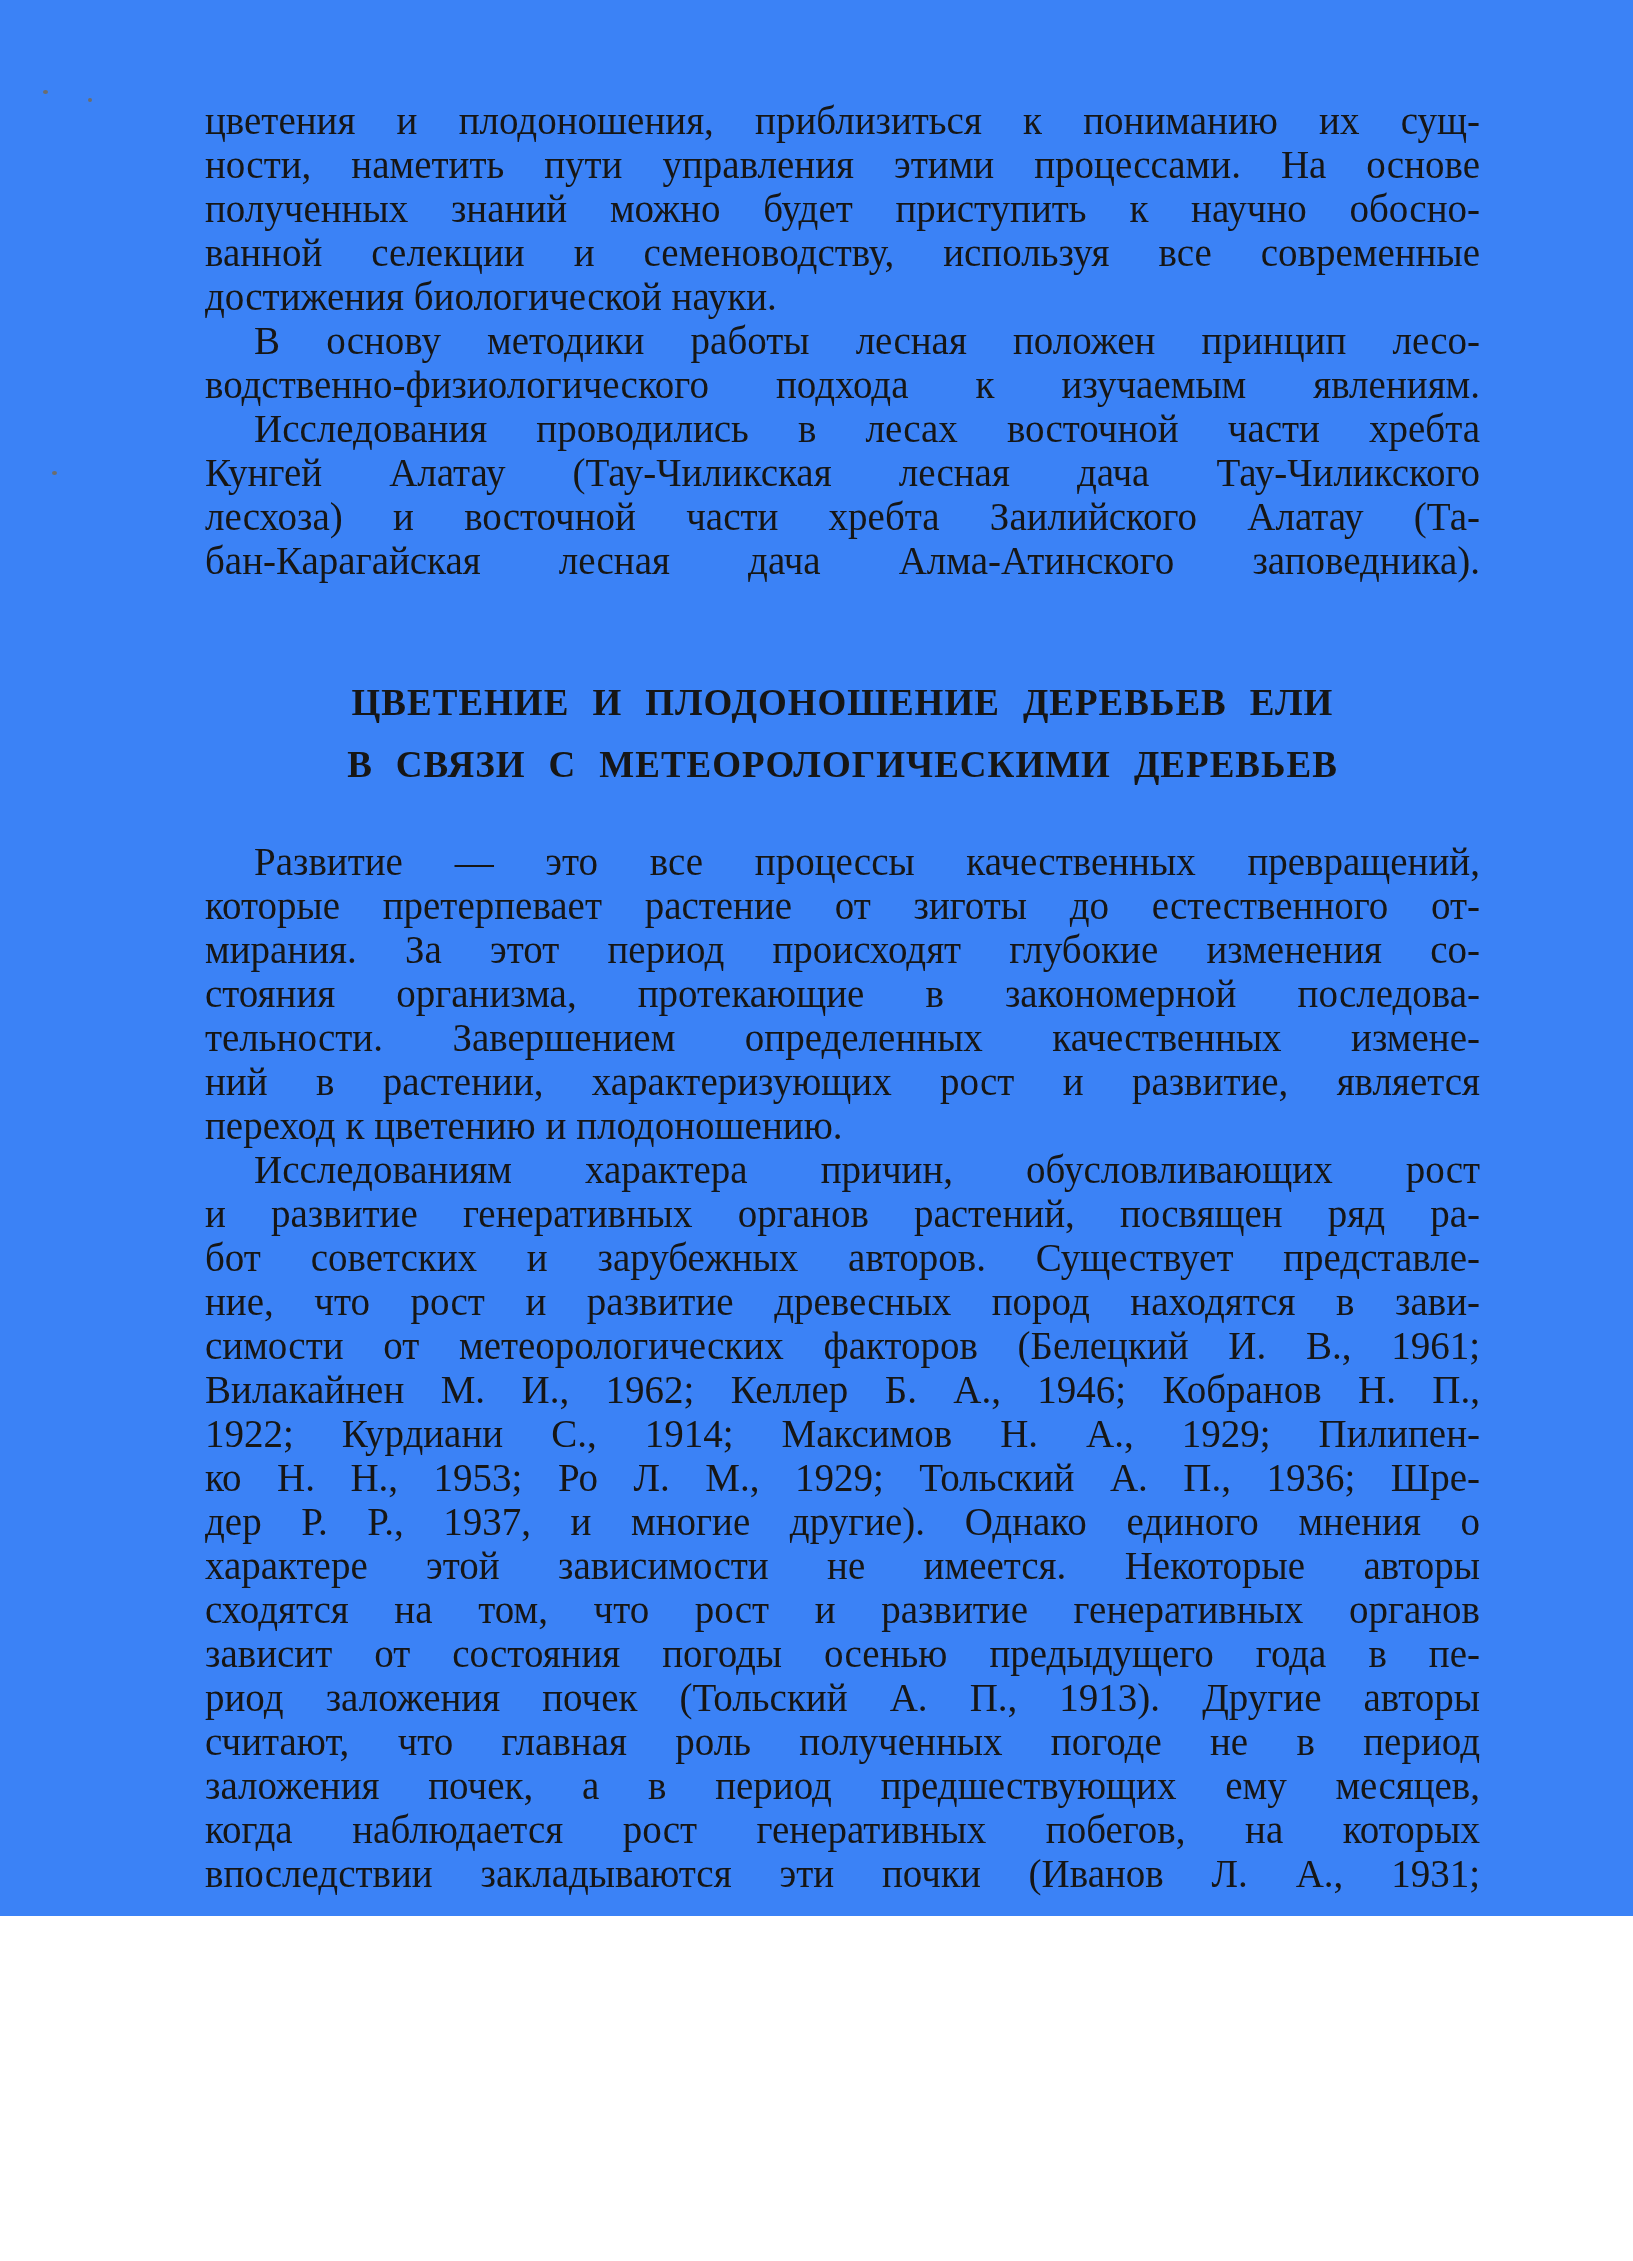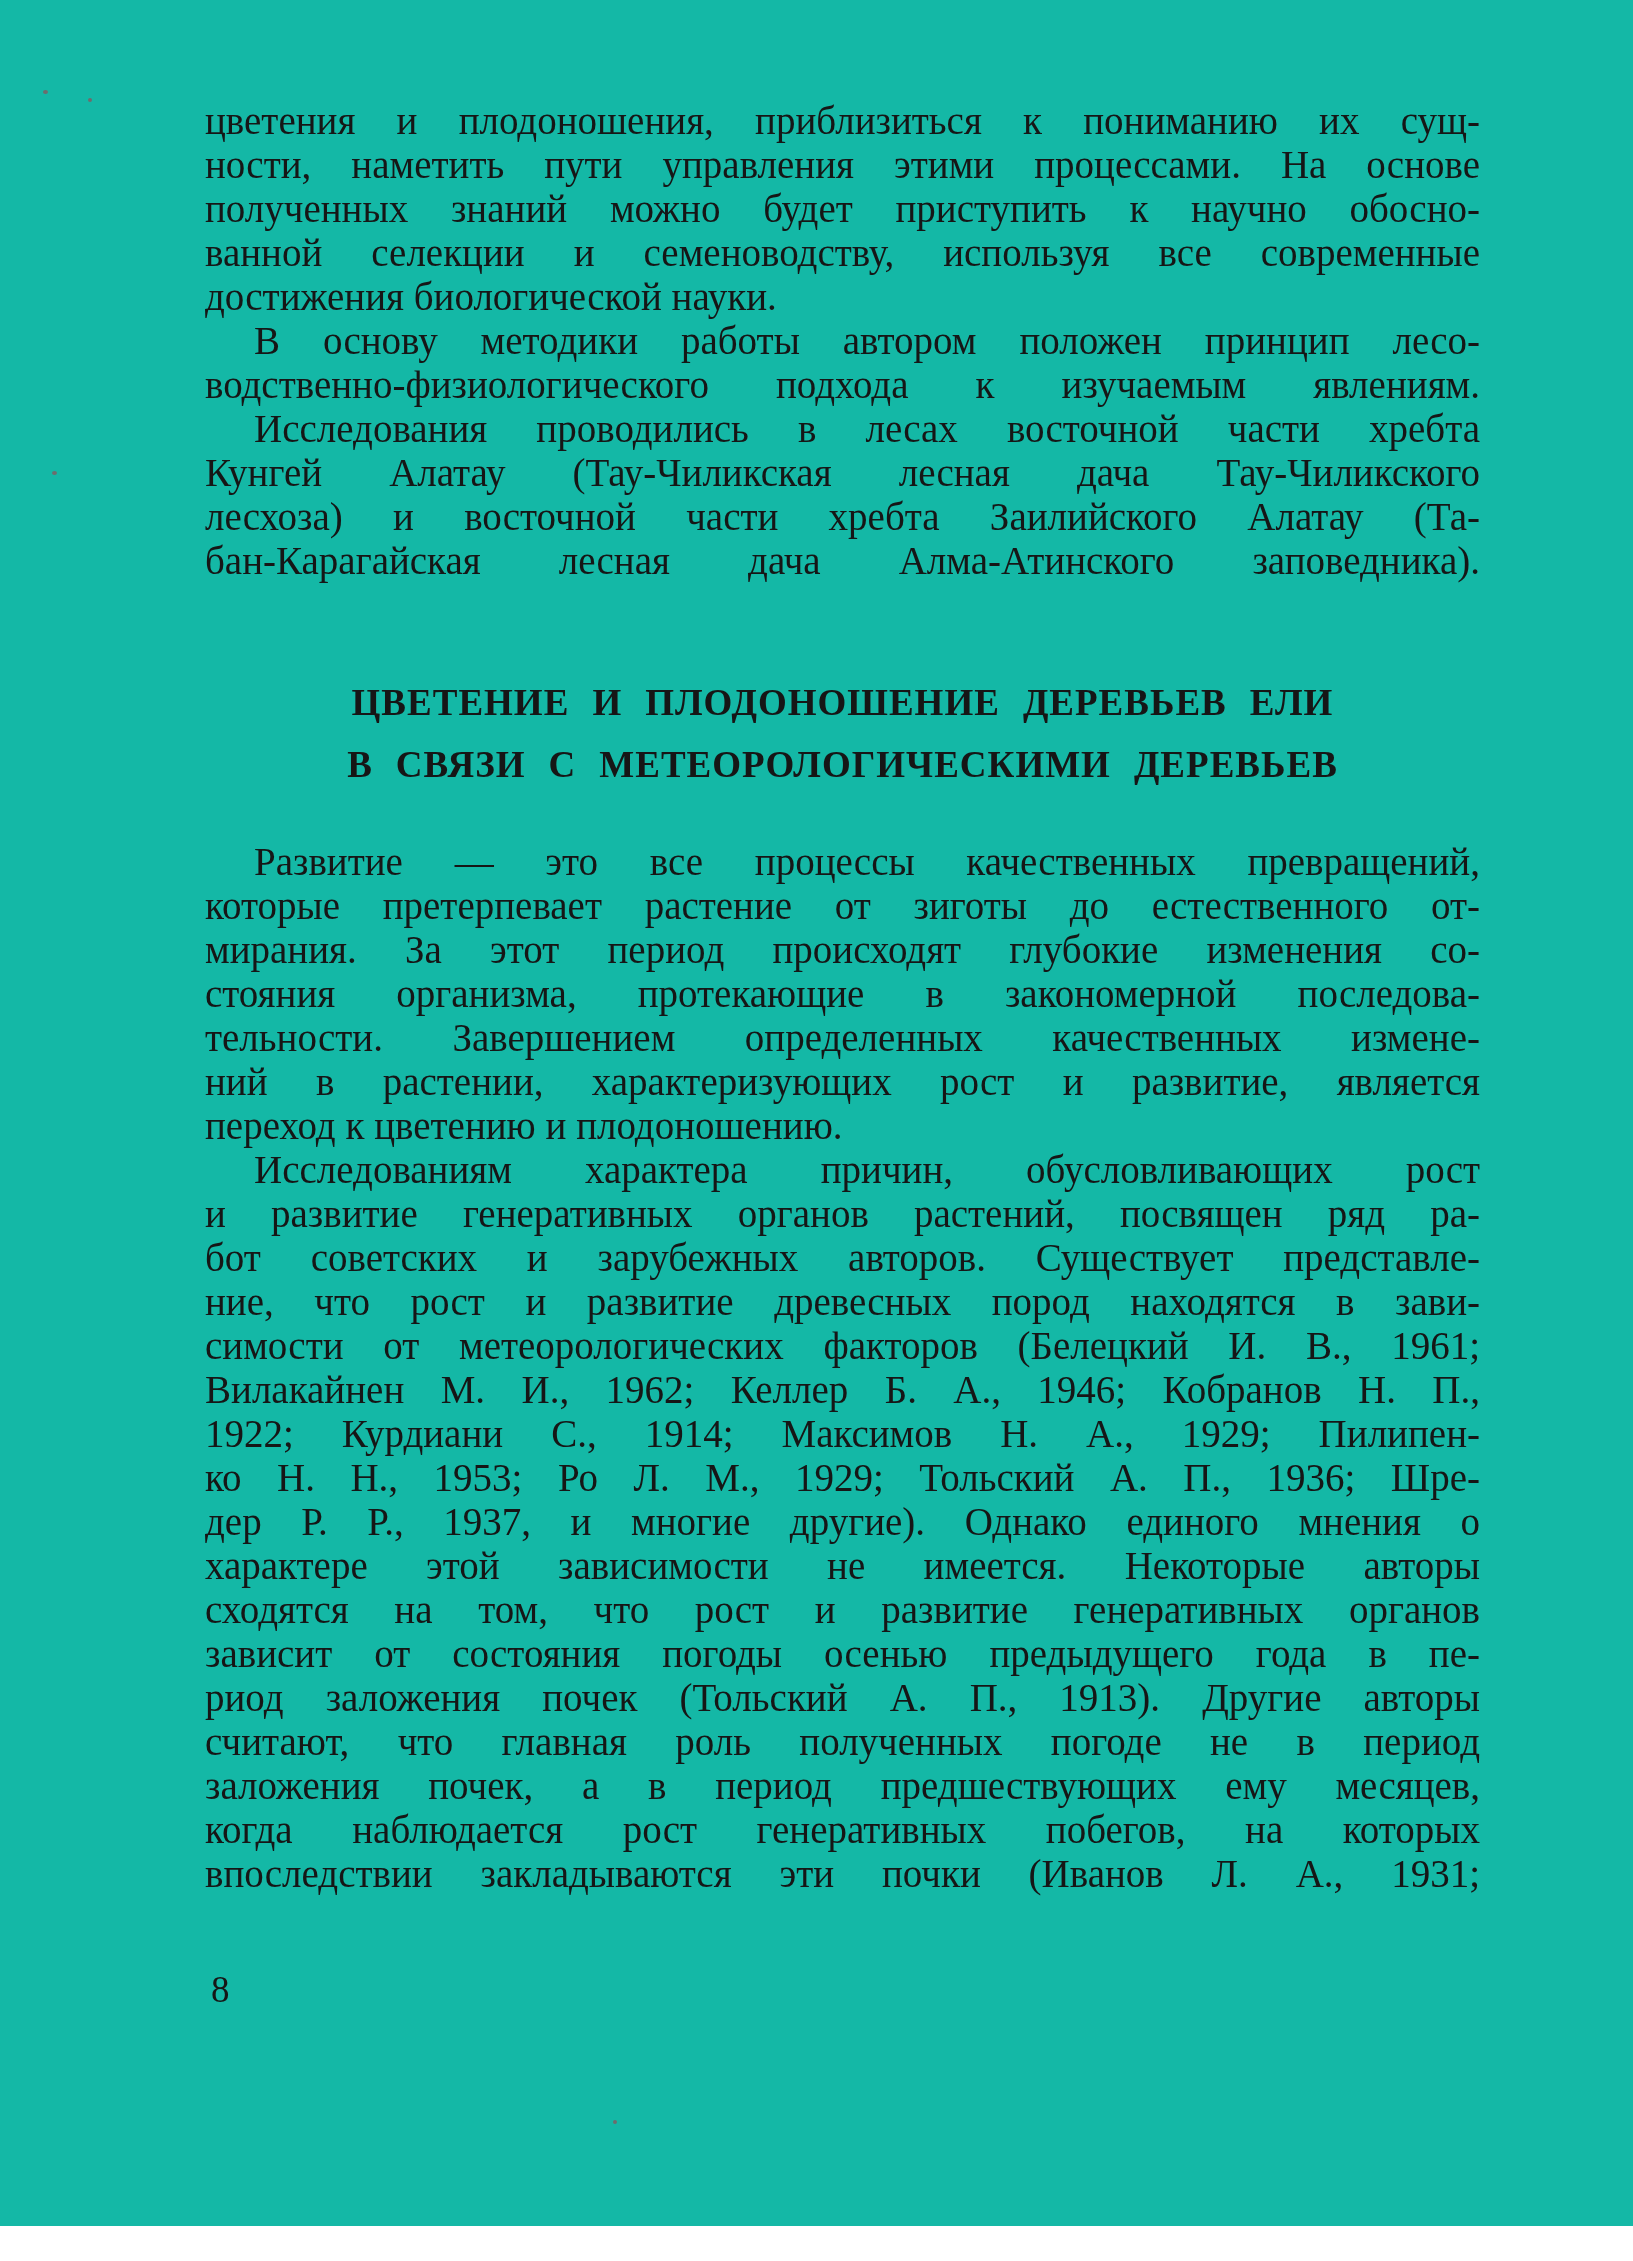--- a/index.html
+++ b/index.html
@@ -3,22 +3,22 @@
 <meta charset="utf-8">
 <style>
   html, body {
     margin: 0;
     padding: 0;
     background: #ffffff;
   }
   .page {
     position: relative;
     width: 1633px;
-    height: 2226px;
-    background: #14b8a6;
+    height: 1916px;
+    background: #3b82f6;
     overflow: hidden;
     font-family: "Liberation Serif", "DejaVu Serif", serif;
     color: #161616;
   }
   .text-block {
     position: absolute;
     left: 205px;
     top: 99px;
     width: 1275px;
     font-size: 39px;
@@ -70,21 +70,21 @@
 <div class="page">
   <div class="text-block" id="text-block">
       <div class="para">
         <div class="line">цветения и плодоношения, приблизиться к пониманию их сущ-</div>
         <div class="line">ности, наметить пути управления этими процессами. На основе</div>
         <div class="line">полученных знаний можно будет приступить к научно обосно-</div>
         <div class="line">ванной селекции и семеноводству, используя все современные</div>
         <div class="line no-just">достижения биологической науки.</div>
       </div>
       <div class="para">
-        <div class="line indent">В основу методики работы автором положен принцип лесо-</div>
+        <div class="line indent">В основу методики работы лесная положен принцип лесо-</div>
         <div class="line">водственно-физиологического подхода к изучаемым явлениям.</div>
       </div>
       <div class="para">
         <div class="line indent">Исследования проводились в лесах восточной части хребта</div>
         <div class="line">Кунгей Алатау (Тау-Чиликская лесная дача Тау-Чиликского</div>
         <div class="line">лесхоза) и восточной части хребта Заилийского Алатау (Та-</div>
         <div class="line">бан-Карагайская лесная дача Алма-Атинского заповедника).</div>
       </div>
       <div class="para heading">
         <div class="line">ЦВЕТЕНИЕ И ПЛОДОНОШЕНИЕ ДЕРЕВЬЕВ ЕЛИ</div>

